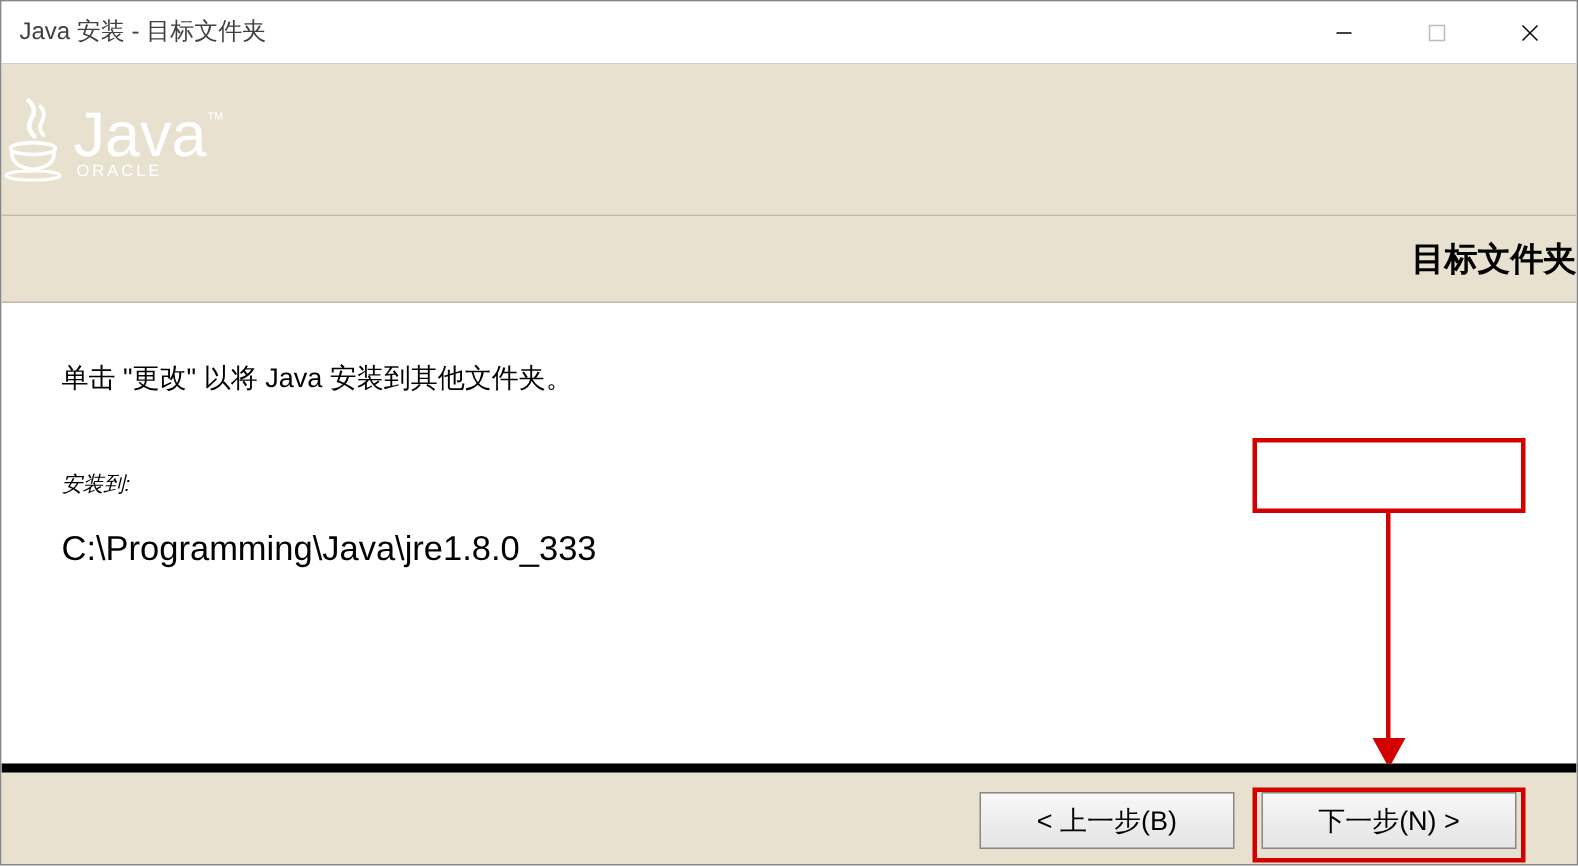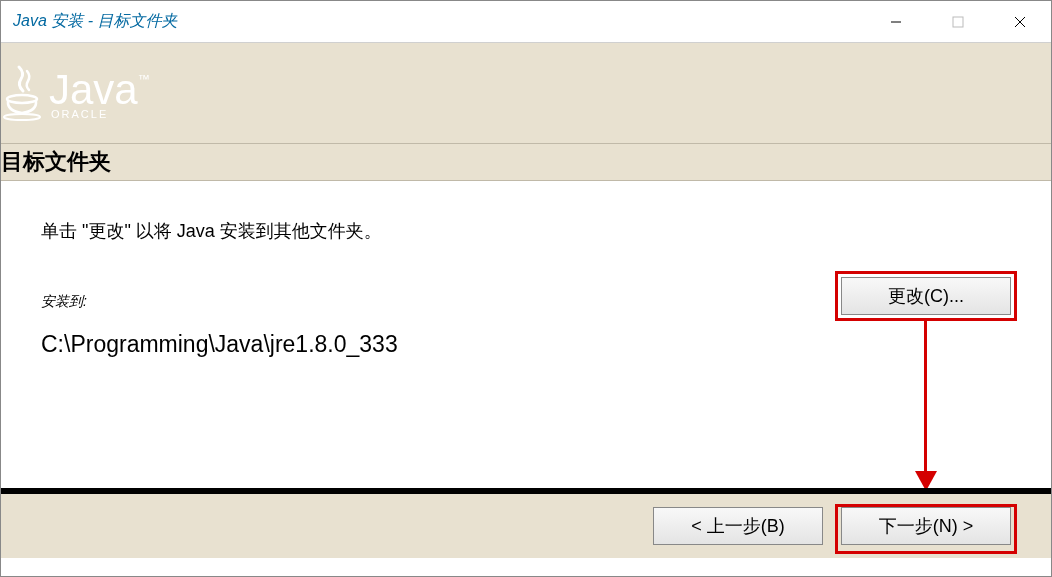--- a/index.html
+++ b/index.html
@@ -19,22 +19,21 @@
       height: 42px;
       background: #fff;
       display: flex;
       align-items: center;
       justify-content: space-between;
       padding-left: 12px;
       border-bottom: 1px solid #d0d0d0;
     }
     .titlebar-title {
       font-size: 16px;
-      color: #0369a1;
-      font-style: italic;
+      color: #404040;
     }
     .titlebar-controls {
       display: flex;
       height: 100%;
     }
     .titlebar-btn {
       width: 62px;
       height: 100%;
       display: flex;
       align-items: center;
@@ -50,27 +49,27 @@
       background: #e8e1d0;
       display: flex;
       align-items: center;
     }
     .java-logo {
       display: flex;
       align-items: center;
       gap: 6px;
     }
     .subtitle-bar {
-      height: 38px;
+      height: 59px;
       background: #e8e1d0;
       border-top: 1px solid #c0b9a8;
       border-bottom: 1px solid #c0b9a8;
       display: flex;
       align-items: center;
-      justify-content: flex-start;
+      justify-content: flex-end;
     }
     .subtitle-text {
       font-size: 22px;
       font-weight: bold;
       color: #000;
     }
     .content {
       padding: 38px 40px;
       position: relative;
       height: 307px;
@@ -207,21 +206,20 @@
 </div>
 
 <div class="subtitle-bar">
   <span class="subtitle-text">目标文件夹</span>
 </div>
 
 <div class="content">
   <div class="instruction-text">单击 "更改" 以将 Java 安装到其他文件夹。</div>
   <div class="install-label">安装到:</div>
   <div class="install-path">C:\Programming\Java\jre1.8.0_333</div>
-  <button class="change-button">更改(C)...</button>
   <div class="change-highlight"></div>
   <div class="arrow-line"></div>
   <div class="arrow-head"></div>
 </div>
 
 <div class="footer">
   <button class="nav-button">&lt; 上一步(B)</button>
   <button class="nav-button">下一步(N) &gt;</button>
   <div class="next-highlight"></div>
 </div>

